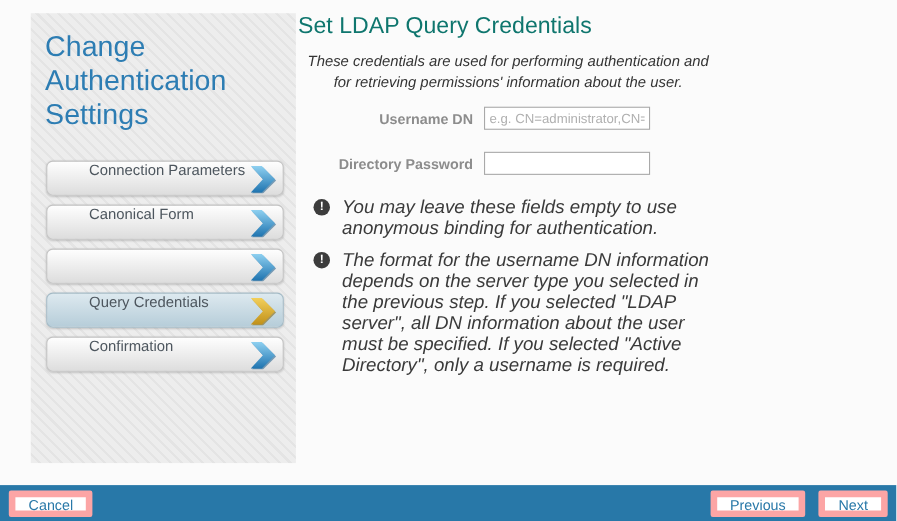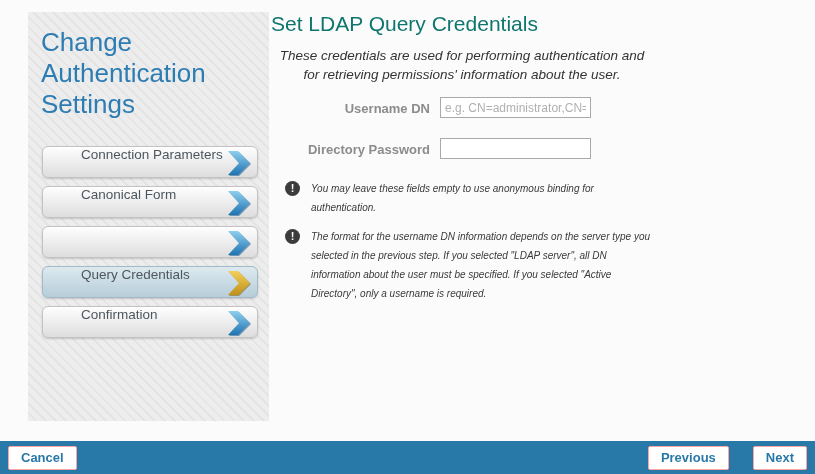--- a/index.html
+++ b/index.html
@@ -112,49 +112,49 @@
     color: #ffffff;
     font-size: 11px;
     font-weight: bold;
     line-height: 15px;
     text-align: center;
   }
   .note-text {
     margin-left: 11px;
     font-style: italic;
     color: #3a3a3a;
-    font-size: 10px;
+    font-size: 17px;
     line-height: 19px;
     width: 340px;
   }
 
   
   .footer-bar {
     position: absolute;
     left: 0; bottom: 0;
     width: 815px; height: 33px;
     background: #2878a8;
     display: flex;
     align-items: center;
   }
   .bar-btn {
     height: 24px;
     background: #ffffff;
-    border: 1px solid #fca5a5;
+    border: 6px solid #fca5a5;
     border-radius: 2px;
     color: #2878a8;
     font-family: "Liberation Sans", sans-serif;
     font-size: 13px;
-    font-weight: bold;
+    font-weight: normal;
     padding: 0 12px;
     cursor: pointer;
   }
   .bar-btn.cancel { margin-left: 8px; }
   .bar-spacer { flex: 1; }
-  .bar-btn.prev { margin-right: 24px; }
+  .bar-btn.prev { margin-right: 12px; }
   .bar-btn.next { margin-right: 8px; text-align: right; }
 </style>
 </head>
 <body>
 
 <svg width="0" height="0" style="position:absolute">
   <defs>
     <linearGradient id="blueGrad" x1="0" y1="0" x2="0" y2="1">
       <stop offset="0" stop-color="#8ed0f0"></stop>
       <stop offset="1" stop-color="#1f74b0"></stop>

